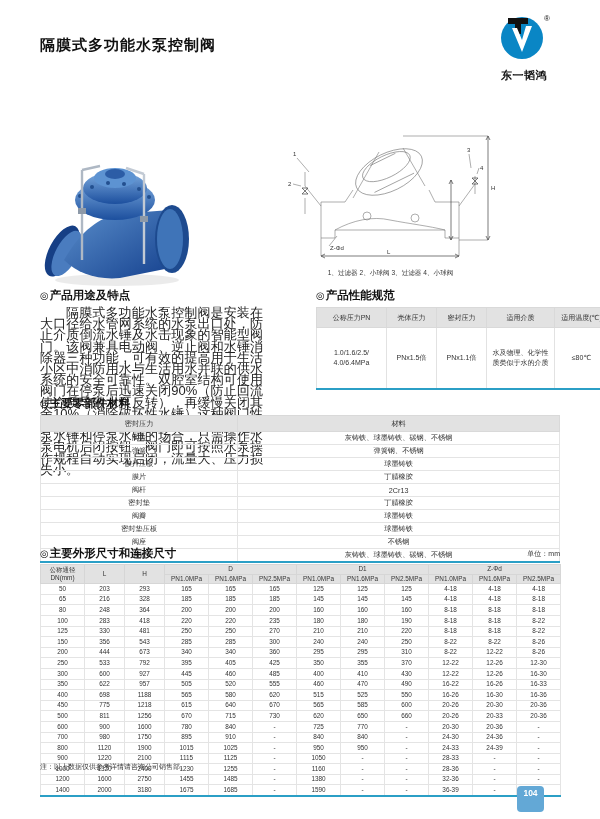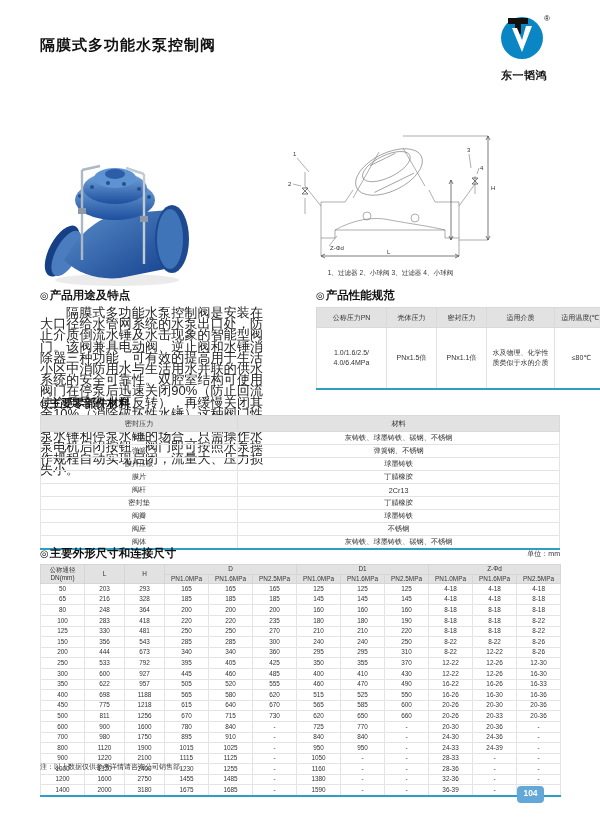--- a/index.html
+++ b/index.html
@@ -45,21 +45,21 @@
   
   .materials table{margin-top:4px;border-bottom:2px solid var(--accent);}
   .materials th{background:var(--thead);font-weight:normal;font-size:7.2px;height:13px;border:0.5px solid #d9d9d9;}
   .materials td{font-size:7.2px;padding:1px 0;border:0.5px solid #e4e4e4;}
   
   .dims table{margin-top:3px;border-bottom:2px solid var(--accent);}
   .dims th{background:var(--thead);font-weight:normal;font-size:6.4px;line-height:8.6px;
            border:0.5px solid #d6d6d6;padding:0;}
   .dims td{font-size:6.4px;line-height:1;padding:1.6px 0;border:0.5px solid #e4e4e4;}
   
-  .badge{position:absolute;left:517px;top:786px;width:27px;height:17px;border-radius:4px;
+  .badge{position:absolute;left:517px;top:786px;width:27px;height:26px;border-radius:4px;
          background:var(--badge);color:#fff;font-size:8.5px;font-weight:bold;
          text-align:center;line-height:14px;}
 </style>
 </head>
 <body>
 
 <div class="page">
 
   <div class="title">隔膜式多功能水泵控制阀</div>
 
@@ -233,20 +233,24 @@
           <tr>
             <td>阀杆</td>
             <td>2Cr13</td>
           </tr>
           <tr>
             <td>密封垫</td>
             <td>丁腈橡胶</td>
           </tr>
           <tr>
             <td>阀瓣</td>
+            <td>球墨铸铁</td>
+          </tr>
+          <tr>
+            <td>密封垫压板</td>
             <td>球墨铸铁</td>
           </tr>
           <tr>
             <td>阀座</td>
             <td>不锈钢</td>
           </tr>
           <tr>
             <td>阀体</td>
             <td>灰铸铁、球墨铸铁、碳钢、不锈钢</td>
           </tr>

